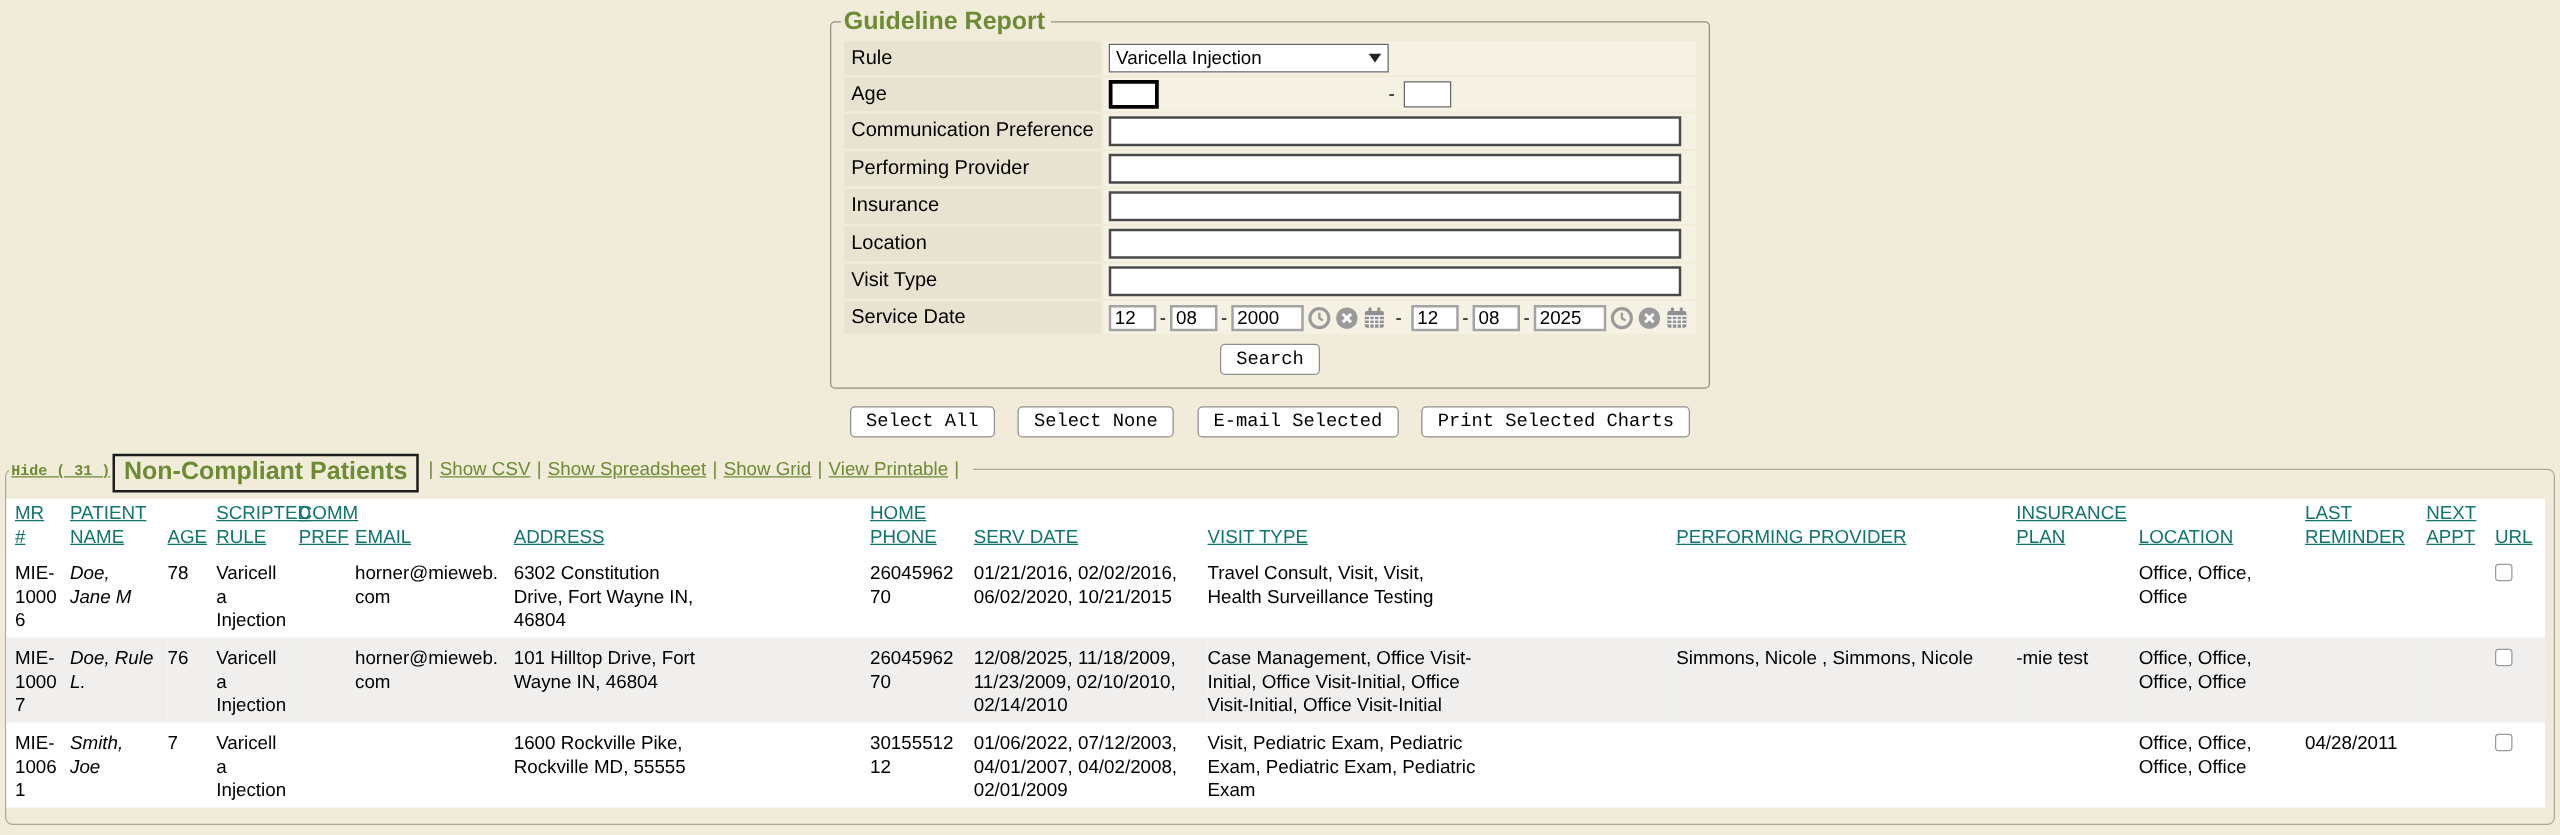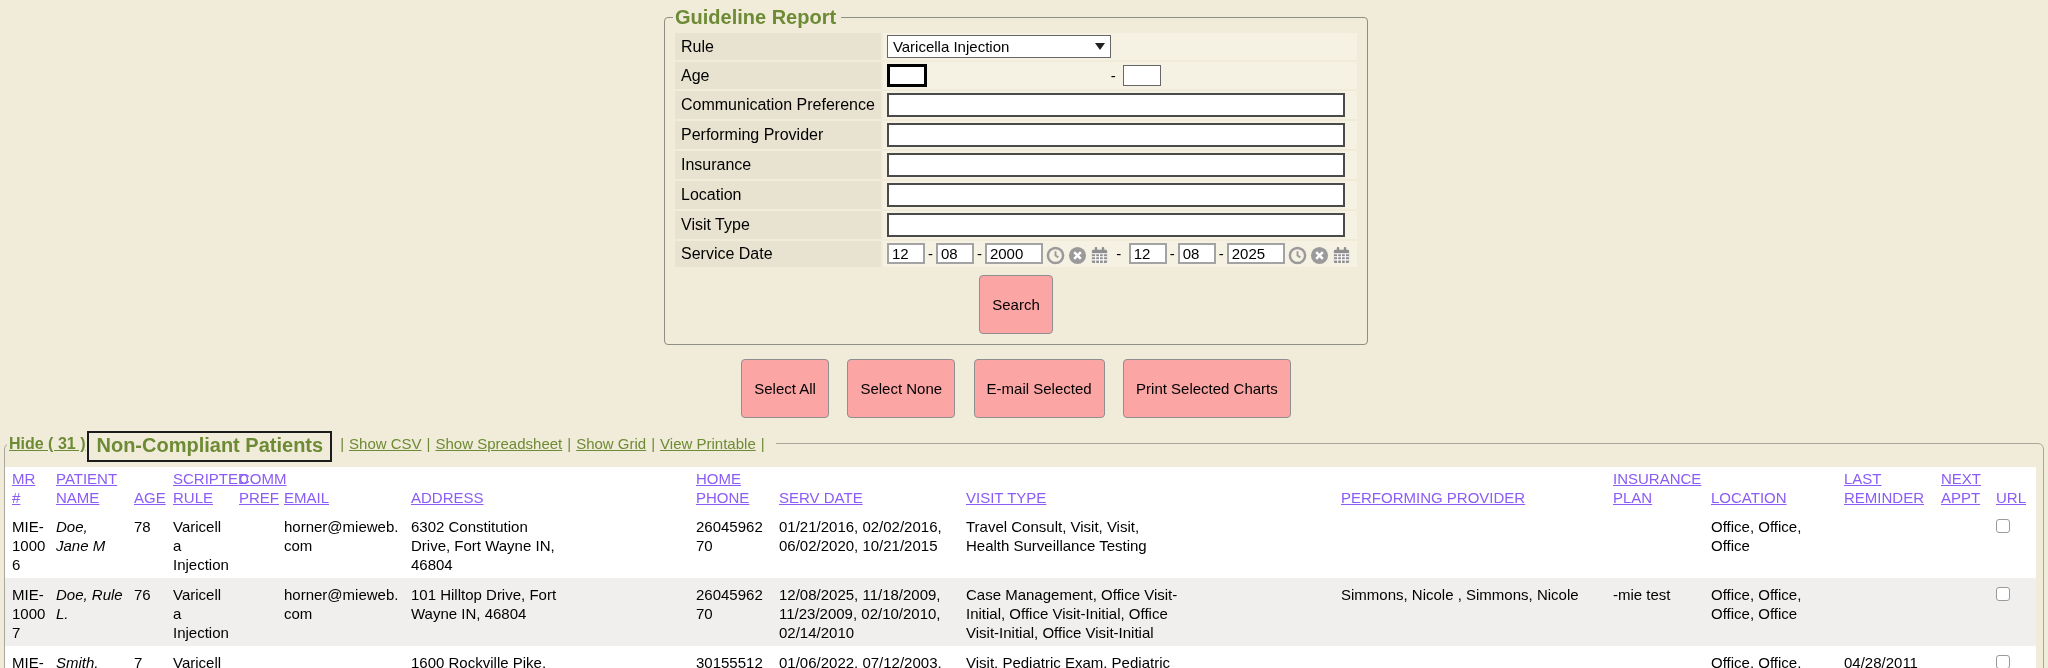--- a/index.html
+++ b/index.html
@@ -35,47 +35,47 @@
   .selarrow { width:0; height:0; border-left:5px solid transparent; border-right:5px solid transparent; border-top:7px solid #222; margin-right:2px; }
   input.agein { width:38px; height:21px; border:1px solid #676767; background:#fff; font-size:15px; padding:0 2px; }
   input.age-focus { border:3px solid #000; width:40px; height:23px; }
   .age-spacer { display:inline-block; width:172px; }
   .dash { margin:0 3px; font-size:15px; }
   input.din { width:38px; height:21px; border:2px solid #a3a3a3; background:#fff; font-size:15px; padding:0 3px; }
   input.dyear { width:58px; }
   .dico { display:inline-block; width:19px; height:19px; vertical-align:middle; margin-left:3px; cursor:pointer; }
   .dgroup { white-space:nowrap; }
   .btn {
-    font-family:Liberation Sans, sans-serif; font-size:15px; color:#000;
-    background:#fca5a5; border:1px solid #8f8f8f; border-radius:4px;
-    padding:20px 12px; cursor:pointer;
+    font-family:Liberation Mono, monospace; font-size:15px; color:#000;
+    background:#ffffff; border:1px solid #8f8f8f; border-radius:4px;
+    padding:3px 12px; cursor:pointer;
   }
   .search-row { text-align:center; margin-top:6px; }
   .action-row { text-align:center; margin-top:14px; }
   .action-row .btn { margin:0 7px; }
   
   fieldset.pl-fieldset {
     border:1px solid #a8a89e; border-radius:6px;
     margin:10px 4px 0 4px; padding:6px 0 0 0; min-height:300px;
   }
   fieldset.pl-fieldset legend { margin-left:2px; padding:0 8px 0 2px; }
-  a.hide-link { color:#6d8a34; font-weight:bold; font-size:16px; text-decoration:underline; cursor:pointer; }
+  a.hide-link { color:#6d8a34; font-weight:bold; font-size:12px; text-decoration:underline; cursor:pointer;font-family:Liberation Mono, monospace; }
   .title-box {
     display:inline-block; border:2px solid #1c1c1c; background:#f1ecda;
     padding:1px 7px 3px 7px; margin:0 5px 0 2px; position:relative; top:3px;
     color:#6d8a34; font-size:20px; font-weight:bold; white-space:nowrap;
   }
   a.tlink { color:#6d8a34; font-size:15px; text-decoration:underline; cursor:pointer; margin:0 2px; }
   .pipe { color:#6d8a34; font-size:15px; margin:0 3px; }
   table.patients {
     width:2031px; border-collapse:collapse; table-layout:fixed;
     font-size:15px; line-height:19px; margin-top:2px; background:#fff;
   }
   table.patients th {
-    color:#8b5cf6; font-weight:normal; text-align:left; vertical-align:bottom;
+    color:#0f766e; font-weight:normal; text-align:left; vertical-align:bottom;
     padding:2px 10px 3px 0; text-decoration:underline; white-space:pre-line; cursor:pointer;
   }
   table.patients td { vertical-align:top; padding:7px 10px 4px 0; }
   table.patients th:first-child, table.patients td:first-child { padding-left:7px; }
   table.patients tbody tr.alt { background:#f0efee; }
   .cellc { word-wrap:break-word; }
   .c-address .cellc { max-width:150px; }
   .c-visit_type .cellc { max-width:215px; }
   .c-name .cellc { max-width:76px;font-style:italic; }
   .checkbox {

